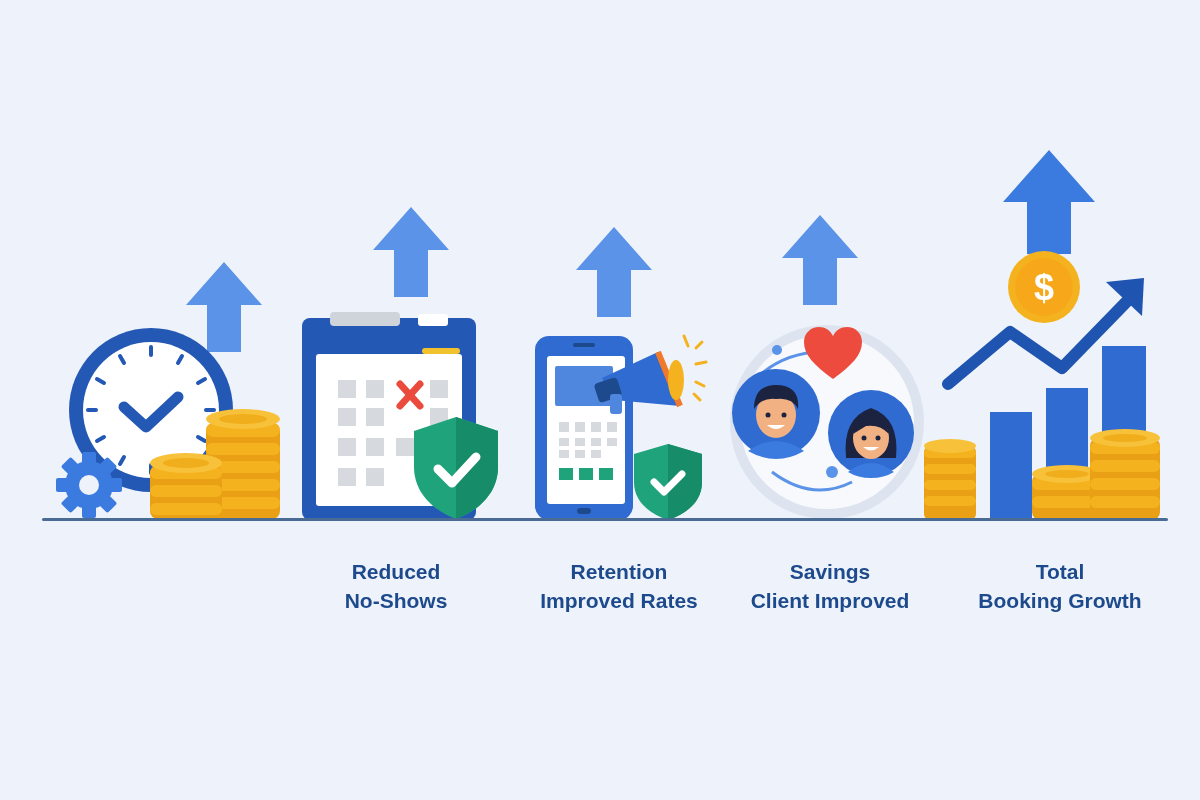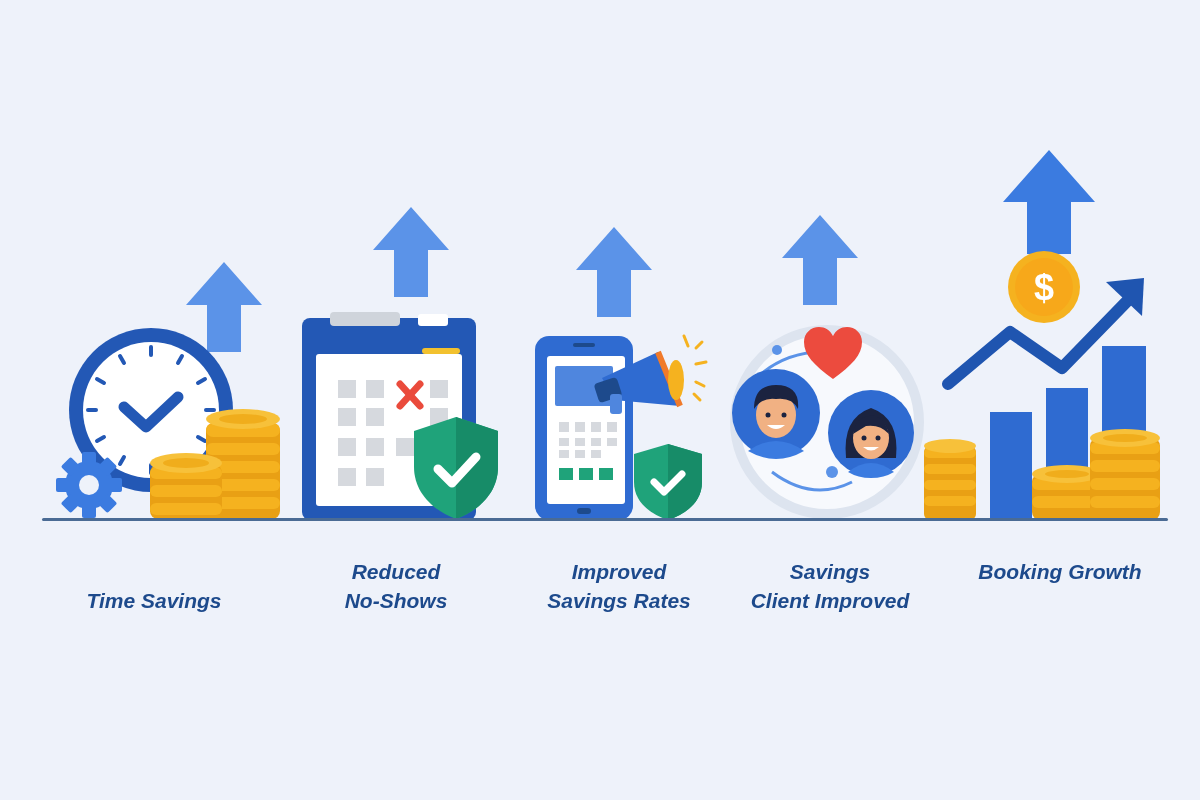--- a/index.html
+++ b/index.html
@@ -1,19 +1,19 @@
 <!DOCTYPE html>
 <html><head>
 <meta charset="utf-8">
 <style>
   html,body{margin:0;padding:0;}
   body{width:1200px;height:800px;background:#eef2fa;position:relative;overflow:hidden;font-family:"Liberation Sans",sans-serif;}
   .stage{position:absolute;left:0;top:0;width:1200px;height:800px;}
   .baseline{position:absolute;left:42px;top:518px;width:1126px;height:3px;background:#4a6b94;border-radius:2px;}
-  .label{position:absolute;width:200px;text-align:center;color:#1d4a8c;font-weight:bold;font-size:21px;line-height:29px;font-style:italic;}
+  .label{position:absolute;width:200px;text-align:center;color:#1d4a8c;font-weight:bold;font-size:21px;line-height:29px;}
   .label span{display:block;}
   svg{position:absolute;overflow:visible;}
 </style>
 </head>
 <body>
 
 <div class="stage">
 
   <svg style="left:186px;top:262px" width="76" height="90" viewBox="0 0 76 90">
     <polygon points="38,0 76,43 55,43 55,90 21,90 21,43 0,43" fill="#5b93e8"></polygon>
@@ -235,32 +235,29 @@
           <rect x="170" y="48" width="70" height="12" rx="6"></rect>
           <rect x="170" y="66" width="70" height="12" rx="6"></rect>
         </g>
       <ellipse cx="205" cy="8" rx="35" ry="9" fill="#f7c13a"></ellipse>
         <ellipse cx="205" cy="8" rx="22" ry="4" fill="#f0ad1c"></ellipse>
     </g>
   </svg>
 
   <div class="baseline"></div>
 
-  <div class="label" style="left:54px;top:557px">
-    <span>&nbsp;</span>
-    <span>Time Savings</span>
-  </div>
   <div class="label" style="left:296px;top:557px">
     <span>Reduced</span>
     <span>No-Shows</span>
   </div>
   <div class="label" style="left:519px;top:557px">
-    <span>Improved</span>
-    <span>Savings Rates</span>
+    <span>Retention</span>
+    <span>Improved Rates</span>
   </div>
   <div class="label" style="left:730px;top:557px">
     <span>Savings</span>
     <span>Client Improved</span>
   </div>
   <div class="label" style="left:960px;top:557px">
+    <span>Total</span>
     <span>Booking Growth</span>
   </div>
 </div>
 
 </body></html>

